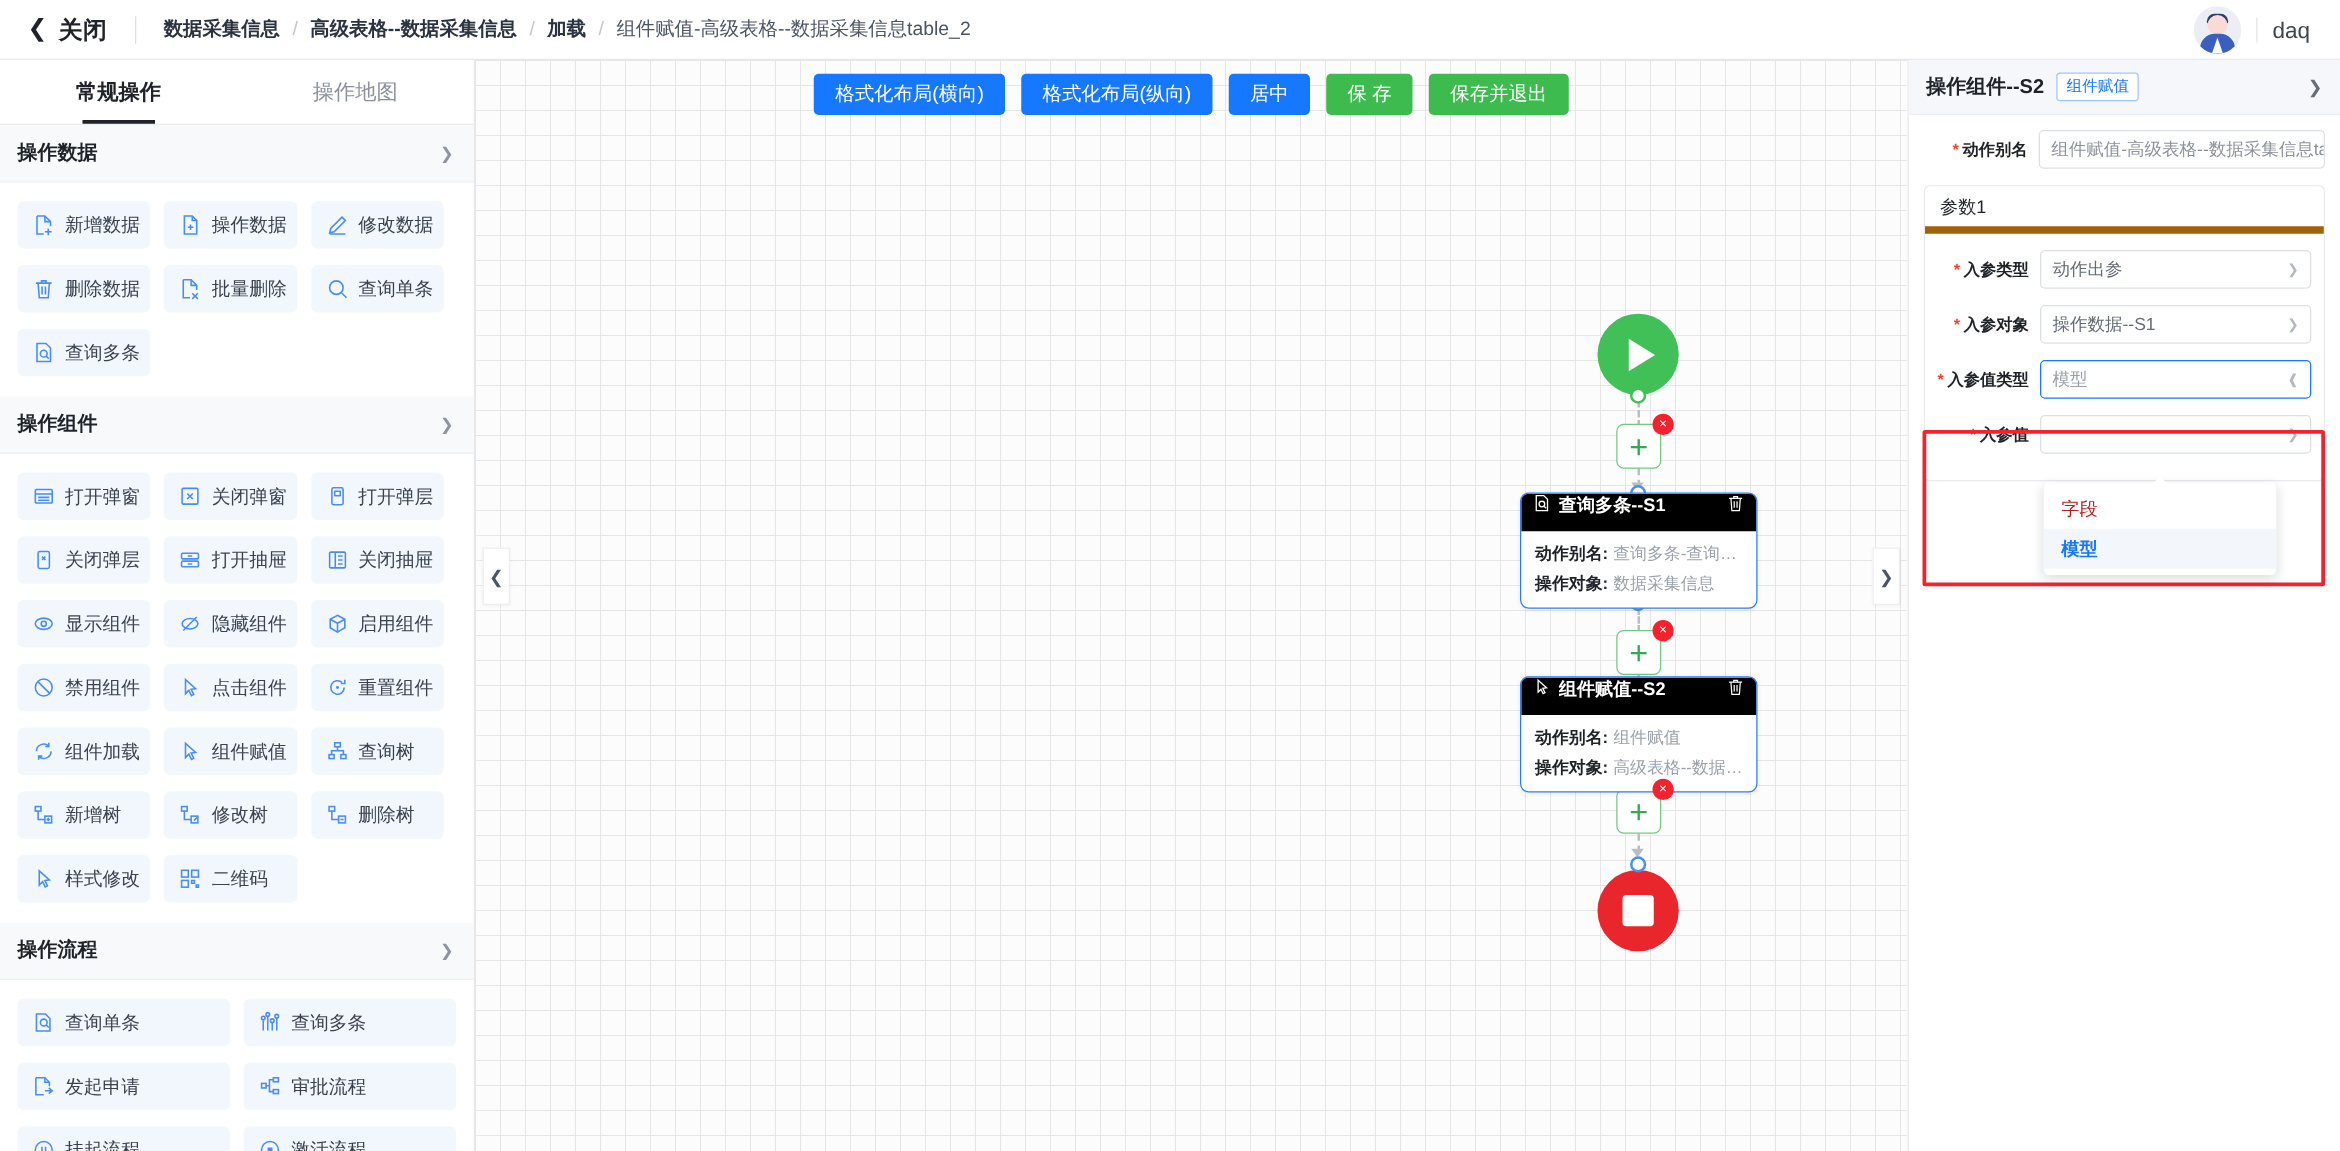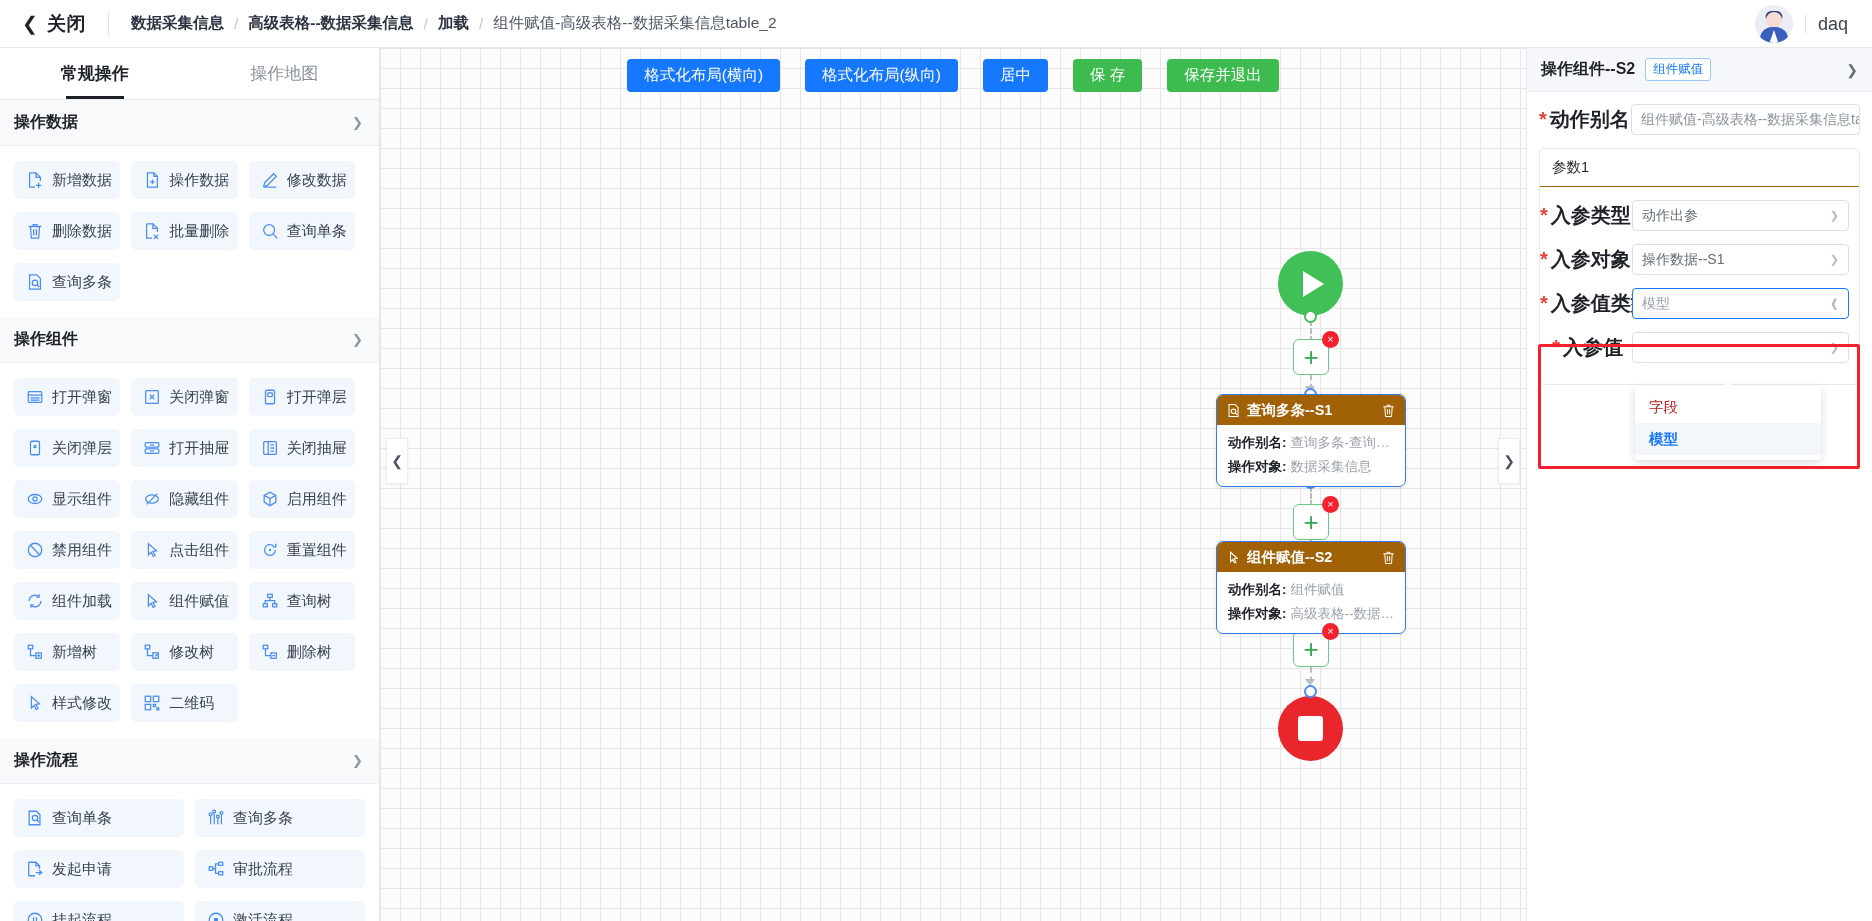--- a/index.html
+++ b/index.html
@@ -103,21 +103,21 @@
     position: absolute; top: 48px; left: 380px; width: 1146px; height: 873px;
     background-color: #fcfcfd;
     background-image:
       linear-gradient(to right, #e6e6e6 1px, transparent 1px),
       linear-gradient(to bottom, #e6e6e6 1px, transparent 1px);
     background-size: 20px 20px;
     overflow: hidden; z-index: 10;
   }
   .canvas-toolbar {
     position: absolute; top: 11px; left: 0; width: 100%;
-    display: flex; justify-content: center; gap: 25px; z-index: 15;
+    display: flex; justify-content: center; gap: 13px; z-index: 15;
   }
   .tb-btn {
     height: 33px; padding: 0 17px; border-radius: 4px; border: none;
     color: #fff; font-size: 15.5px; cursor: pointer;
     font-family: inherit; display: flex; align-items: center;
   }
   .tb-blue { background: #1677ff; }
   .tb-green { background: #3dbb4e; }
 
   
@@ -159,21 +159,21 @@
     position: absolute; width: 0; height: 0; z-index: 5;
     border-left: 5px solid transparent; border-right: 5px solid transparent;
     border-top: 7px solid #b9bdc4;
   }
   .card {
     position: absolute; width: 190px; border-radius: 7px; overflow: hidden;
     border: 1px solid #2f7ef0; background: #fff;
     box-shadow: 0 1px 4px rgba(0,0,0,.08); z-index: 8;
   }
   .card-hd {
-    height: 30px; background: #a16207; display: flex; align-items: center;
+    height: 30px; background: #000000; display: flex; 
     padding: 0 9px; gap: 6px; color: #fff; font-size: 14.5px; font-weight: 700;
   }
   .card-hd .hico { width: 15px; height: 15px; flex: 0 0 15px; }
   .card-hd .hico svg { width: 15px; height: 15px; stroke: #ffffff; fill: none; stroke-width: 1.4; }
   .card-hd .htxt { flex: 1; white-space: nowrap; overflow: hidden; }
   .card-hd .trash { width: 15px; height: 15px; cursor: pointer; }
   .card-hd .trash svg { width: 15px; height: 15px; stroke: #fff; fill: none; stroke-width: 1.3; }
   .card-bd { padding: 9px 11px 11px 11px; }
   .row { display: flex; font-size: 13.5px; margin-bottom: 7px; line-height: 17px; }
   .row:last-child { margin-bottom: 0; }
@@ -197,42 +197,42 @@
   }
   .rp-title { font-size: 16px; font-weight: 700; color: #1f2329; }
   .rp-tag {
     font-size: 12.5px; color: #1677ff; border: 1px solid #9ec6ff;
     background: #fff; border-radius: 3px; padding: 2px 7px;
   }
   .rp-collapse { margin-left: auto; color: #656d78; font-size: 14px; cursor: pointer; }
   .rp-body { padding: 12px 12px 0 12px; }
   .frow { display: flex; align-items: center; margin-bottom: 13px; }
   .flabel {
-    font-size: 20px; color: #1f2329; font-weight: 700;
+    font-size: 13px; color: #1f2329; font-weight: 700;
     width: 92px; text-align: right; padding-right: 9px; white-space: nowrap;
   }
   .req { color: #f04134; margin-right: 3px; }
   .finput {
     flex: 1; height: 31px; border: 1px solid #dcdfe6; border-radius: 4px;
     background: #fff; font-size: 14px; color: #8b929c;
     padding: 0 9px; display: flex; align-items: center;
     white-space: nowrap; overflow: hidden;
   }
   .fsel {
     flex: 1; height: 31px; border: 1px solid #dcdfe6; border-radius: 4px;
     background: #fff; font-size: 14px; color: #646b75;
     padding: 0 9px; display: flex; align-items: center; cursor: pointer;
     position: relative;
   }
   .fsel .caret { margin-left: auto; color: #b4bac2; font-size: 11px; }
   .fsel.open { border-color: #1677ff; color: #9aa1ab; }
   .param-box { border: 1px solid #e8eaee; border-radius: 5px; margin-top: 4px; }
   .param-hd {
     height: 38px; display: flex; align-items: center; padding: 0 12px;
-    font-size: 14.5px; color: #1f2329; border-bottom: 1px solid #a16207;
+    font-size: 14.5px; color: #1f2329; border-bottom: 6px solid #a16207;
   }
   .param-bd { padding: 13px 10px 8px 0; }
   .hl-box {
     position: absolute; left: 11px; top: 296px; width: 322px; height: 125px;
     border: 3px solid #f5222d; border-radius: 2px; z-index: 30; pointer-events: none;
   }
   .dropdown {
     position: absolute; left: 108px; top: 338px; width: 186px;
     background: #fff; border-radius: 4px; z-index: 35;
     box-shadow: 0 3px 10px rgba(0,0,0,.14); padding: 5px 0;

